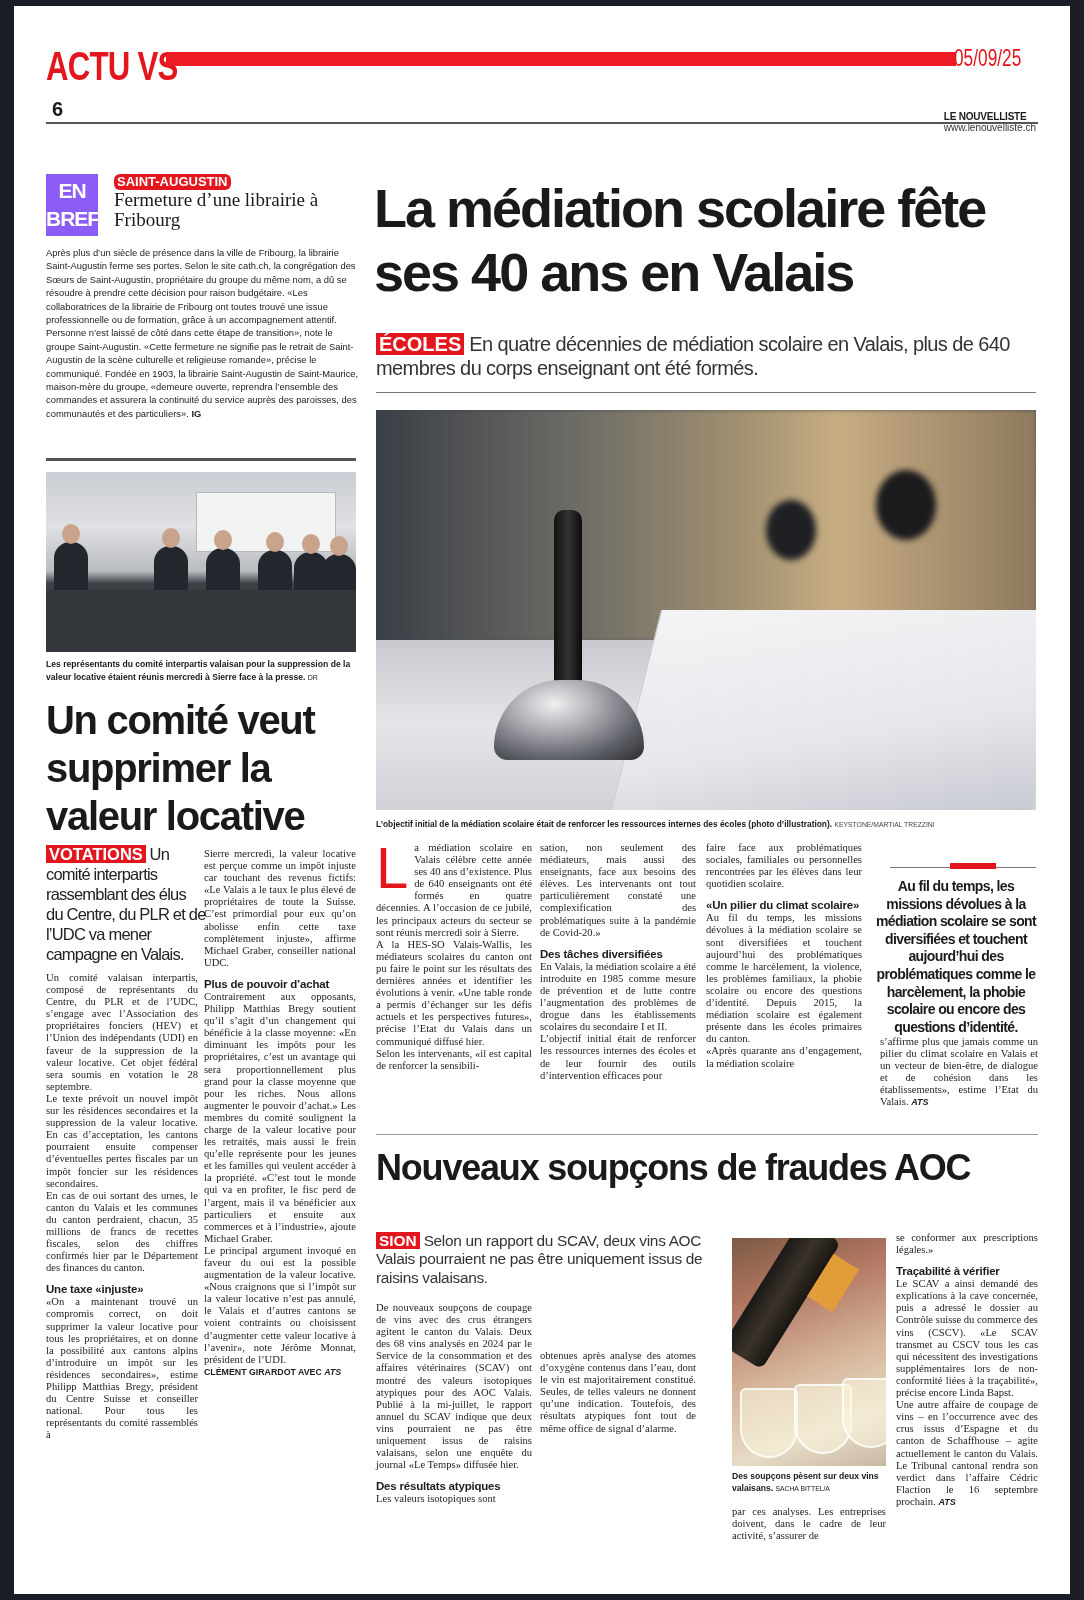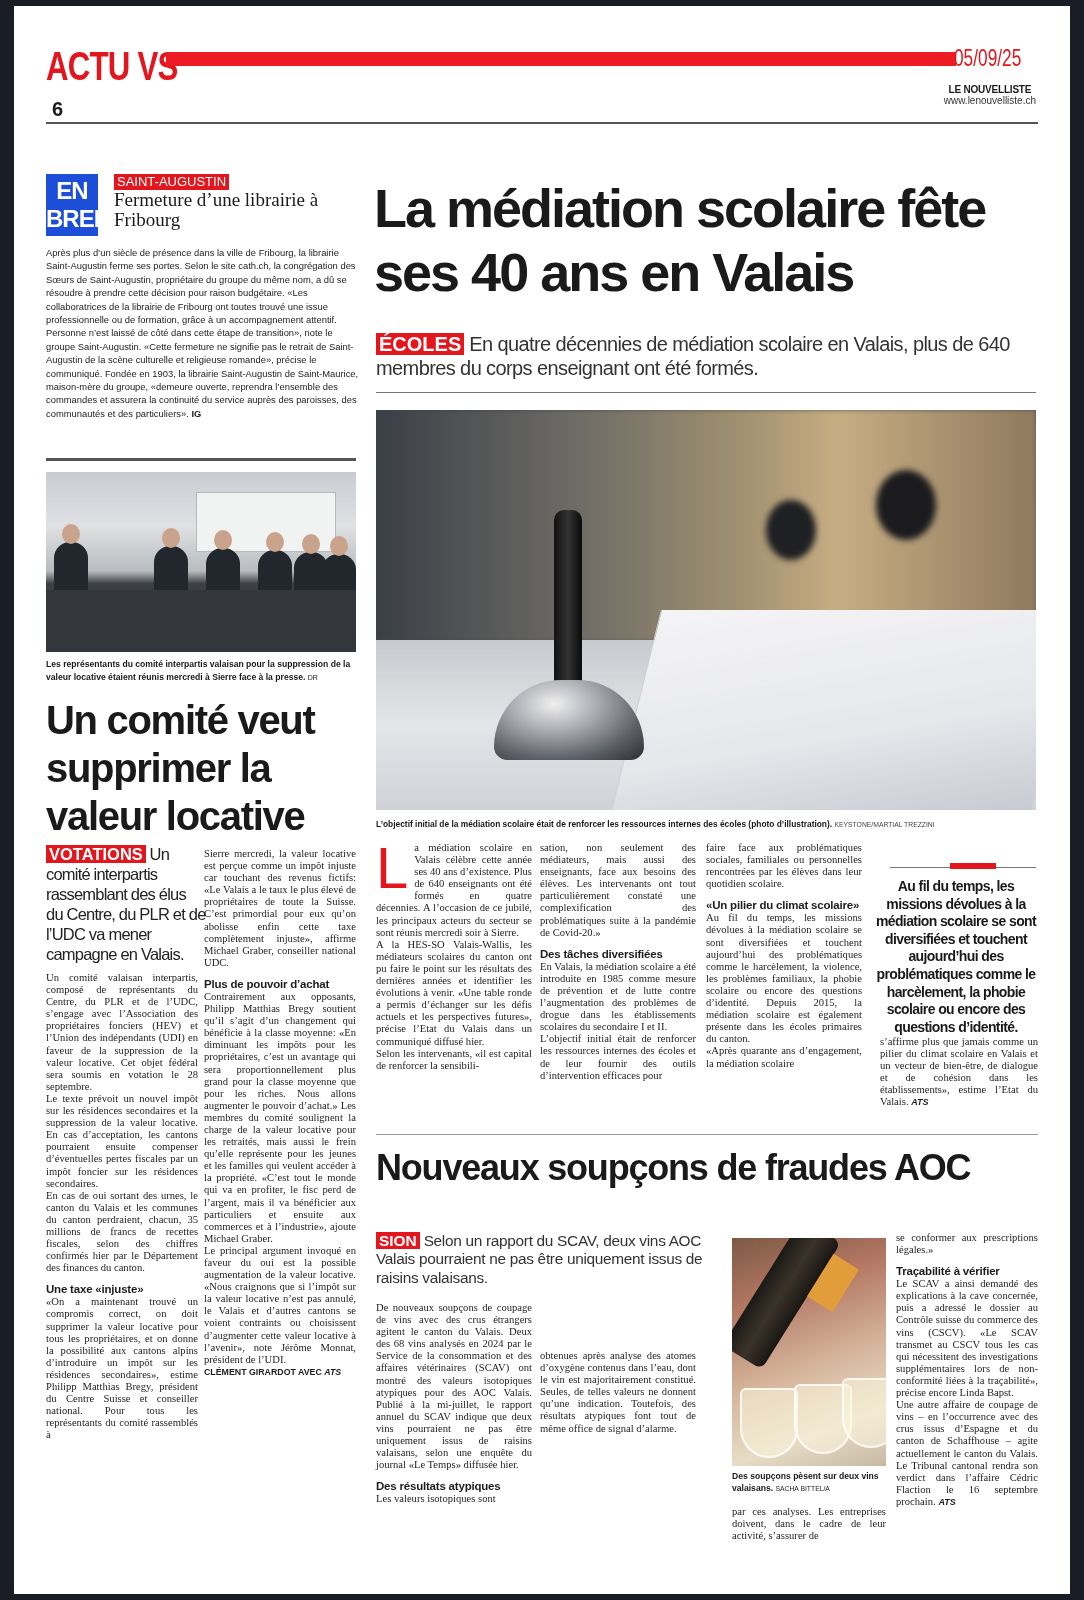--- a/index.html
+++ b/index.html
@@ -10,30 +10,30 @@
   }
   .abs { position: absolute; }
 
   
   .rubrique { left: 32px; top: 38px; font-family: "Liberation Sans", sans-serif; font-weight: 700;
     color: #e3161e; font-size: 40px; letter-spacing: -1px; transform: scaleX(0.78); transform-origin: left top; }
   .redbar { left: 152px; top: 46px; width: 790px; height: 14px; background: #ed1c24; }
   .date { left: 940px; top: 38px; color: #e3161e; font-family: "Liberation Sans", sans-serif; font-size: 24px;
     transform: scaleX(0.72); transform-origin: left top; }
   .pagenum { left: 38px; top: 92px; font-family: "Liberation Sans", sans-serif; font-weight: 700; font-size: 20px; }
-  .brand { right: 34px; top: 78px; text-align: center; font-family: "Liberation Sans", sans-serif; }
+  .brand { right: 34px; top: 105px; text-align: left; font-family: "Liberation Sans", sans-serif; }
   .brand .n { font-weight: 700; font-size: 10px; letter-spacing: -0.2px; }
   .brand .u { font-size: 10px; color: #333; }
   .hrule { left: 32px; top: 116px; width: 992px; height: 2px; background: #555; }
 
   
-  .enbref { left: 32px; top: 168px; width: 52px; height: 62px; background: #1d4ed8; color: #fff;
-    font-family: "Liberation Sans", sans-serif; font-weight: 700; font-size: 24px; line-height: 28px; text-align: center; padding-top: 3px; letter-spacing: -1px; }
-  .brief-kicker { left: 100px; top: 168px; background: #e3161e; color: #fff; font-family: "Liberation Sans", sans-serif; font-weight: 400;
-    font-size: 13px; padding: 0 3px; line-height: 16px; }
+  .enbref { left: 32px; top: 168px; width: 52px; height: 62px; background: #8b5cf6; color: #fff;
+    font-family: "Liberation Sans", sans-serif; font-weight: 700; font-size: 21px; line-height: 28px; text-align: center; padding-top: 3px; letter-spacing: -1px; }
+  .brief-kicker { left: 100px; top: 168px; background: #e3161e; color: #fff; font-family: "Liberation Sans", sans-serif; font-weight: 700;
+    font-size: 13px; padding: 0 3px; line-height: 16px; border-radius: 6px; }
   .brief-title { left: 100px; top: 184px; width: 240px; font-size: 19px; line-height: 20px; font-weight: 400; }
   .brief-body { left: 32px; top: 240px; width: 314px; font-family: "Liberation Sans", sans-serif; font-size: 9.4px; line-height: 13.4px; color: #222; }
   .brief-rule { left: 32px; top: 452px; width: 310px; height: 3px; background: #555; }
 
   
   .photo1 { left: 32px; top: 466px; width: 310px; height: 180px; overflow: hidden;
     background: linear-gradient(180deg,#c9ccd2 0%,#dfe1e3 30%,#b9bcbf 55%,#3d4046 62%,#2b2e33 100%); }
   .photo1 .board { position:absolute; left:150px; top:20px; width:140px; height:60px; background:#f1f2f2; border:1px solid #b7b9bb; }
   .photo1 .table { position:absolute; left:0; top:118px; width:310px; height:62px; background:#33363b; }
   .person { position:absolute; width:34px; height:64px; background:#22262d; border-radius:16px 16px 4px 4px; }

